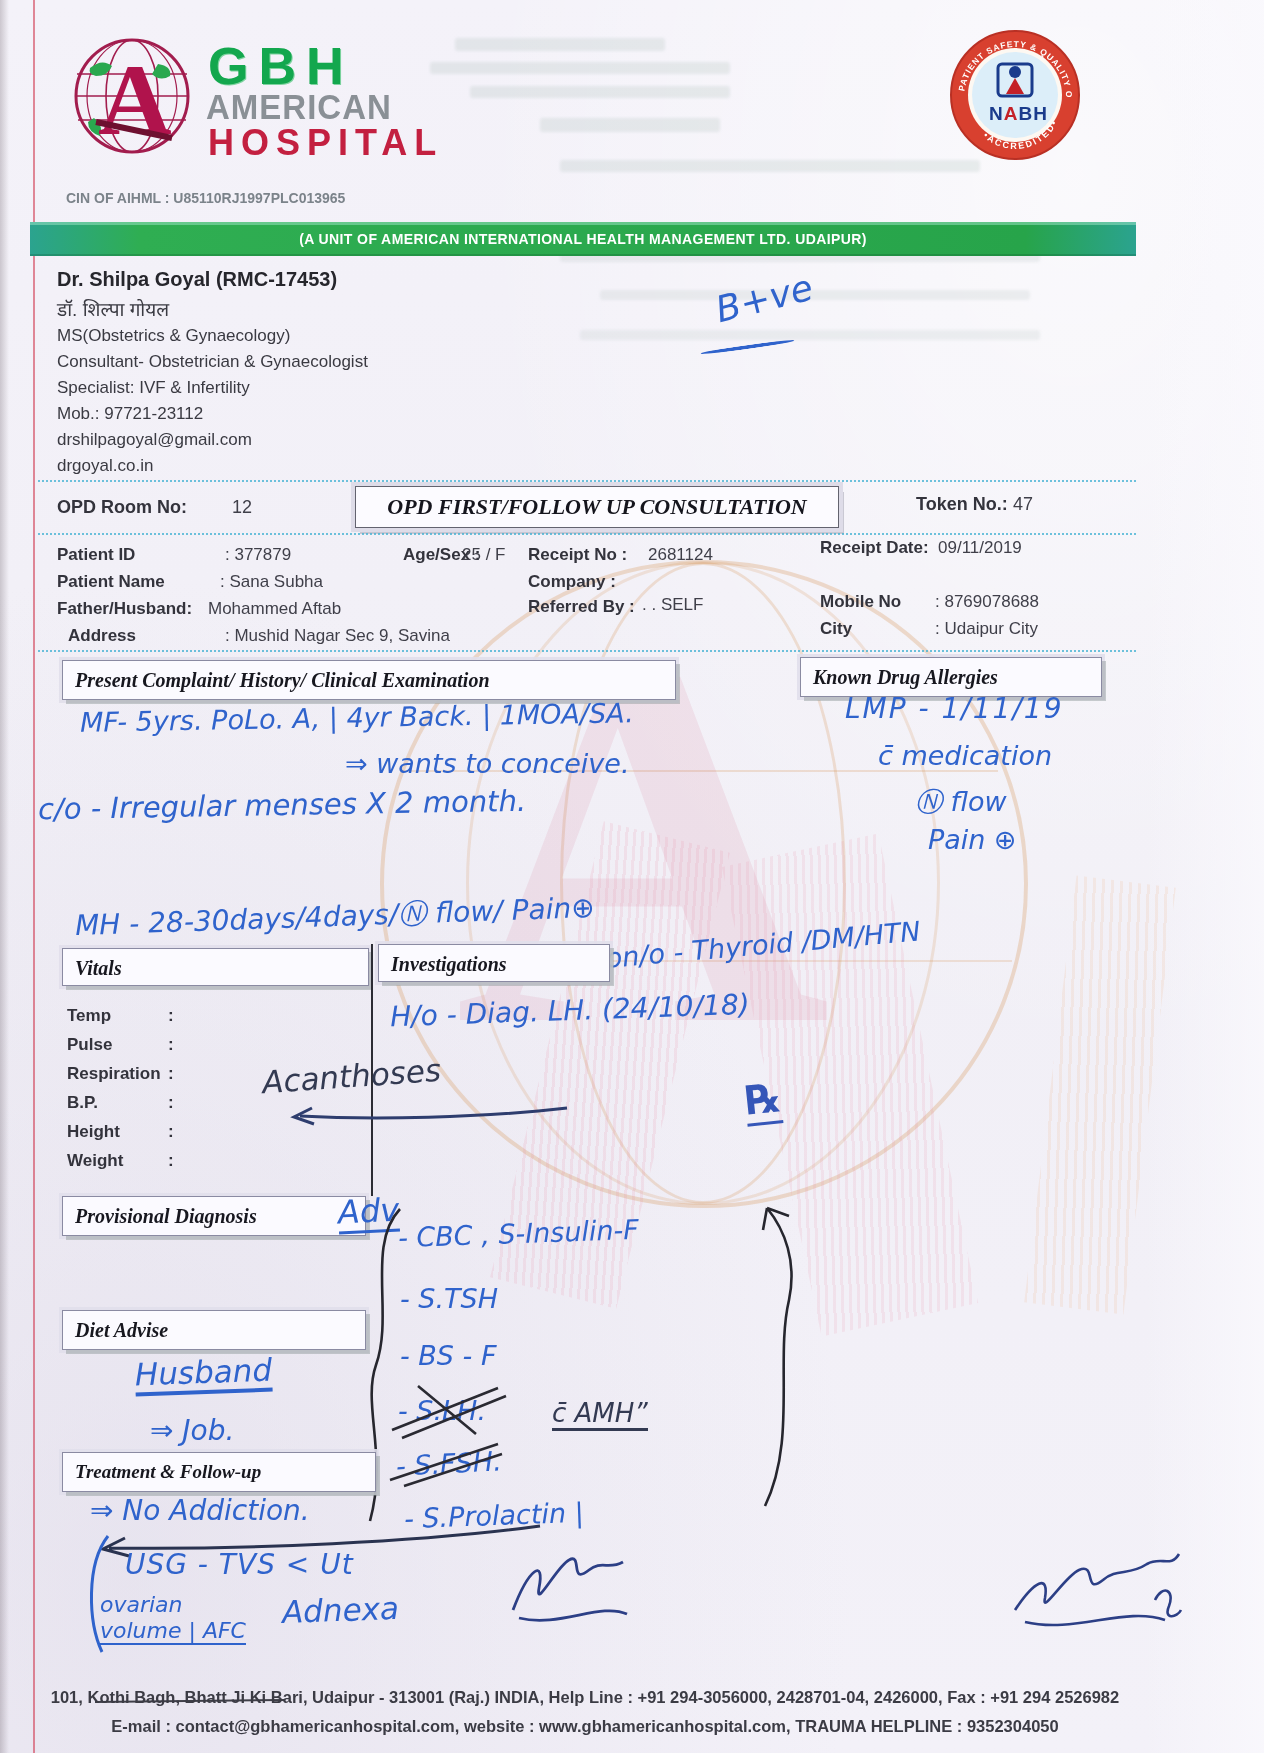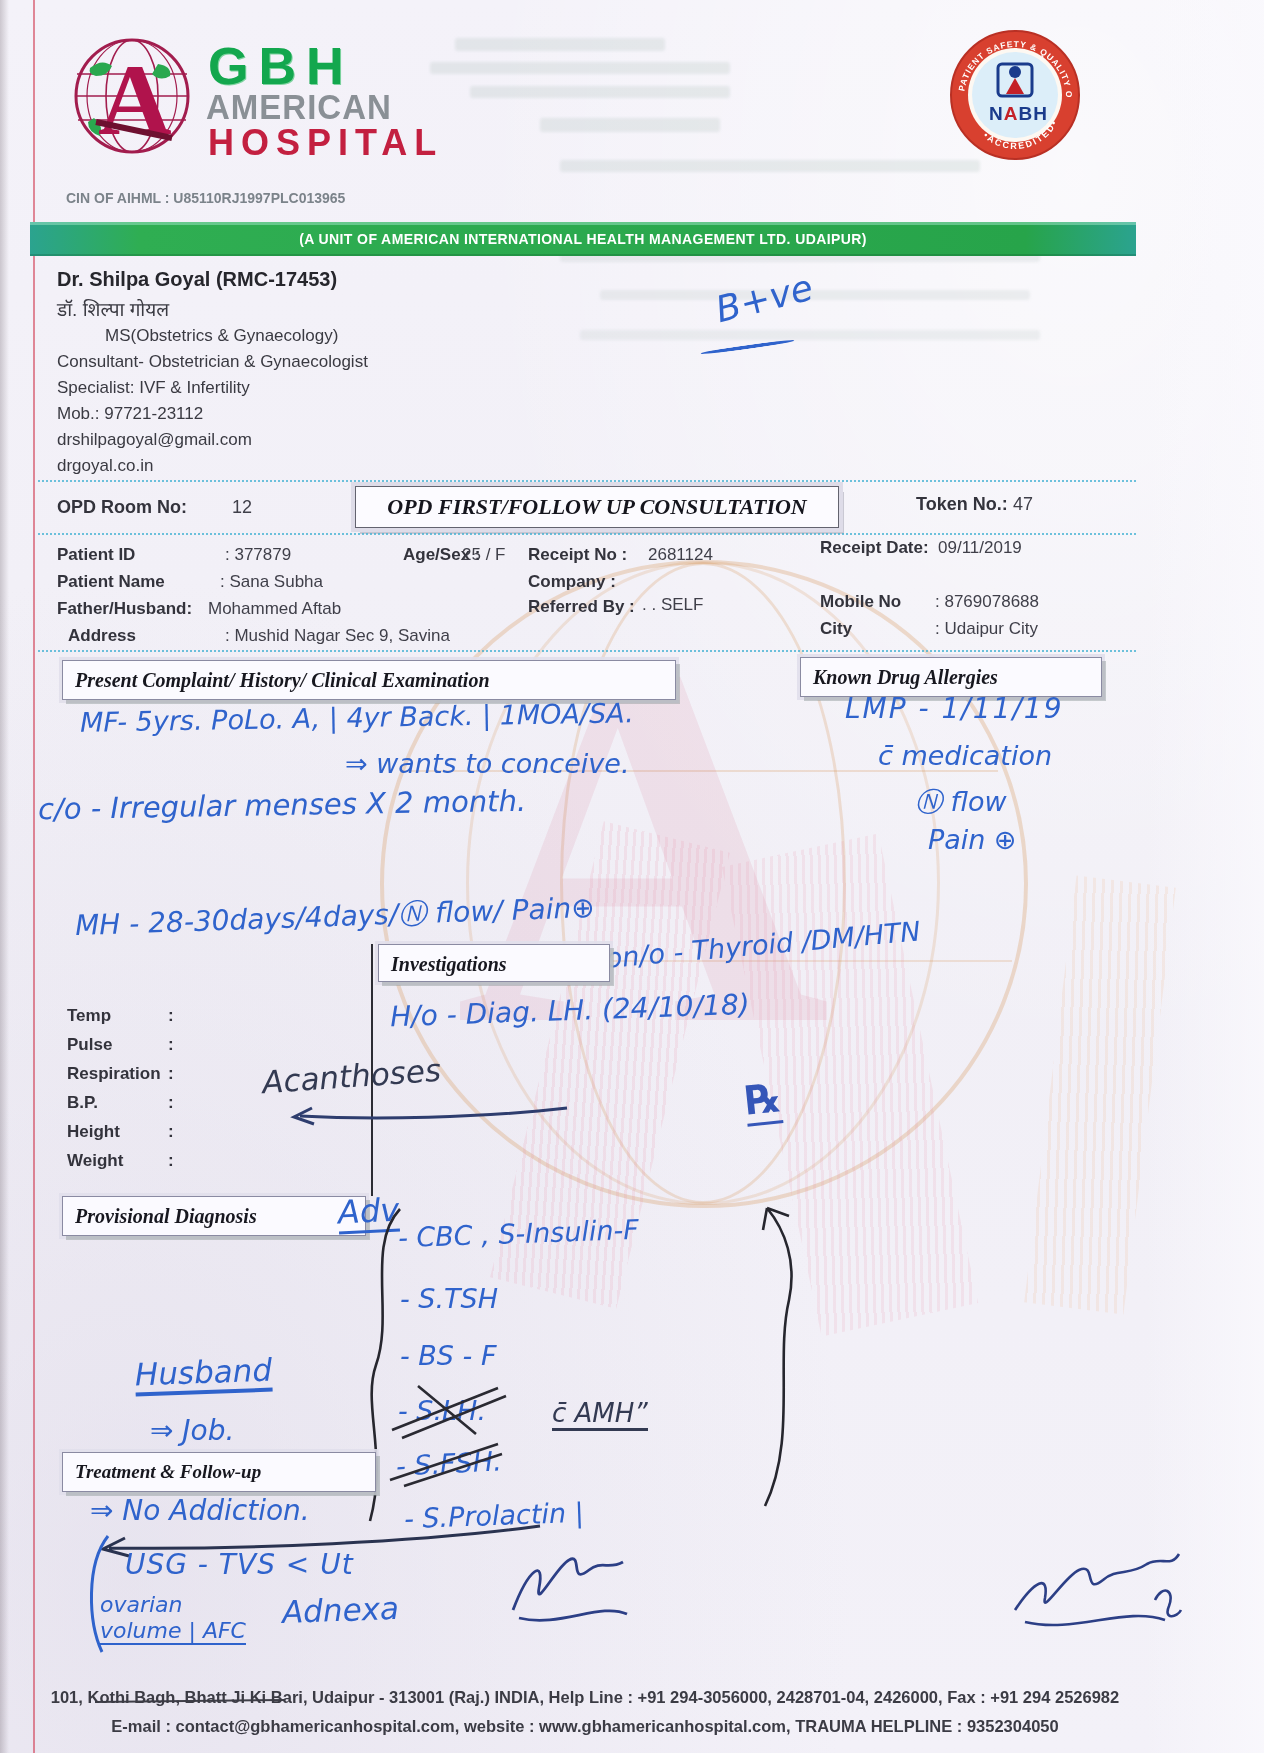--- a/index.html
+++ b/index.html
@@ -92,21 +92,21 @@
   </svg>
 
   <div class="abs" style="left:30px;top:222px;width:1106px;height:34px;line-height:34px;text-align:center;
               background:linear-gradient(90deg,#2ba38f 0%,#2fae52 10%,#27a44a 90%,#2ba38f 100%);
               box-shadow:inset 0 3px 0 rgba(160,230,200,.5), inset 0 -2px 0 rgba(0,60,30,.2);">
     <span style="color:#fff;font-weight:bold;font-size:14px;letter-spacing:.4px;">(A UNIT OF AMERICAN INTERNATIONAL HEALTH MANAGEMENT LTD. UDAIPUR)</span>
   </div>
 
   <div class="abs" style="left:57px;top:268px;font-size:20px;font-weight:bold;color:#26262c;">Dr. Shilpa Goyal (RMC-17453)</div>
   <div class="abs docline" style="left:57px;top:296px;font-size:19px;">डॉ. शिल्पा गोयल</div>
-  <div class="abs docline" style="left:57px;top:326px;margin-left:48px;">MS(Obstetrics &amp; Gynaecology)</div>
+  <div class="abs docline" style="left:57px;top:326px;">MS(Obstetrics &amp; Gynaecology)</div>
   <div class="abs docline" style="left:57px;top:352px;">Consultant- Obstetrician &amp; Gynaecologist</div>
   <div class="abs docline" style="left:57px;top:378px;">Specialist: IVF &amp; Infertility</div>
   <div class="abs docline" style="left:57px;top:404px;">Mob.: 97721-23112</div>
   <div class="abs docline" style="left:57px;top:430px;">drshilpagoyal@gmail.com</div>
   <div class="abs docline" style="left:57px;top:456px;">drgoyal.co.in</div>
 
   <div class="abs hw" style="left:715px;top:278px;font-size:36px;transform:rotate(-14deg);">B+ve</div>
   <div class="abs" style="left:700px;top:345px;width:95px;height:0;border-top:4px solid #2f63cc;transform:rotate(-8deg);border-radius:50%;"></div>
 
   <div class="abs dotted" style="left:38px;top:480px;width:1098px;"></div>
@@ -159,20 +159,23 @@
   <div class="abs hw" style="left:38px;top:788px;font-size:29px;transform:rotate(-1deg);">c/o - Irregular menses X 2 month.</div>
 
   <div class="abs hw" style="left:845px;top:692px;font-size:28px;letter-spacing:2px;">LMP - 1/11/19</div>
   <div class="abs hw" style="left:878px;top:740px;font-size:27px;">c̄ medication</div>
   <div class="abs hw" style="left:915px;top:784px;font-size:27px;">Ⓝ flow</div>
   <div class="abs hw" style="left:928px;top:824px;font-size:27px;">Pain ⊕</div>
 
   <div class="abs hw" style="left:75px;top:898px;font-size:28px;transform:rotate(-2deg);">MH - 28-30days/4days/Ⓝ flow/ Pain⊕</div>
   <div class="abs hw" style="left:585px;top:930px;font-size:27px;transform:rotate(-5deg);">Non/o - Thyroid /DM/HTN</div>
 
+  <div class="abs secbox" style="left:62px;top:948px;width:293px;height:36px;">
+    <span>Vitals</span>
+  </div>
   <div class="abs" style="left:371px;top:944px;width:2px;height:252px;background:#2c2c34;"></div>
   <div class="abs secbox" style="left:378px;top:944px;width:218px;height:36px;">
     <span>Investigations</span>
   </div>
 
   <div class="abs lbl" style="left:67px;top:1006px;">Temp</div>
   <div class="abs lbl" style="left:168px;top:1006px;">:</div>
   <div class="abs lbl" style="left:67px;top:1035px;">Pulse</div>
   <div class="abs lbl" style="left:168px;top:1035px;">:</div>
   <div class="abs lbl" style="left:67px;top:1064px;">Respiration</div>
@@ -211,20 +214,23 @@
   <div class="abs hwdark" style="left:552px;top:1398px;font-size:26px;border-bottom:3px solid #333a52;">c̄ AMH”</div>
   <div class="abs hw" style="left:396px;top:1448px;font-size:27px;transform:rotate(-3deg);">- S.FSH.</div>
   <div class="abs hw" style="left:404px;top:1500px;font-size:27px;transform:rotate(-2deg);">- S.Prolactin |</div>
   <svg class="abs" style="left:388px;top:1382px;" width="130" height="60" viewBox="0 0 130 60">
     <path d="M4,48 L110,6 M14,56 L118,14 M30,4 L88,52" fill="none" stroke="#2a2a32" stroke-width="2.6"></path>
   </svg>
   <svg class="abs" style="left:386px;top:1436px;" width="130" height="55" viewBox="0 0 130 55">
     <path d="M4,44 L112,8 M18,50 L116,18" fill="none" stroke="#2a2a32" stroke-width="2.6"></path>
   </svg>
 
+  <div class="abs secbox" style="left:62px;top:1310px;width:290px;height:38px;">
+    <span>Diet Advise</span>
+  </div>
   <div class="abs hw" style="left:135px;top:1354px;font-size:31px;border-bottom:4px solid #2f63cc;transform:rotate(-2deg);">Husband</div>
   <div class="abs hw" style="left:150px;top:1414px;font-size:28px;">⇒ Job.</div>
 
   <div class="abs secbox" style="left:62px;top:1452px;width:300px;height:38px;font-size:19px;">
     <span>Treatment &amp; Follow-up</span>
   </div>
   <div class="abs hw" style="left:90px;top:1494px;font-size:28px;">⇒ No Addiction.</div>
   <svg class="abs" style="left:85px;top:1520px;" width="460" height="40" viewBox="0 0 460 40">
     <path d="M455,6 C340,22 160,30 24,28 M40,18 L18,29 L44,36" fill="none" stroke="#2a3350" stroke-width="3"></path>
   </svg>

